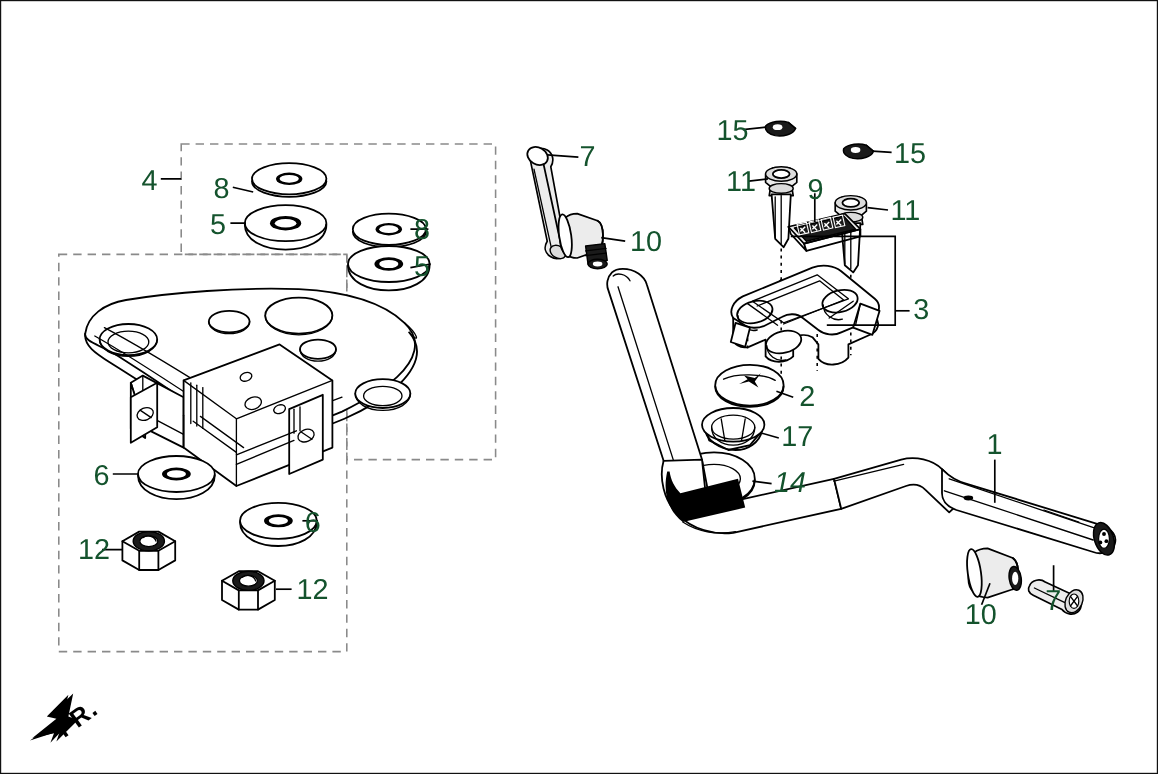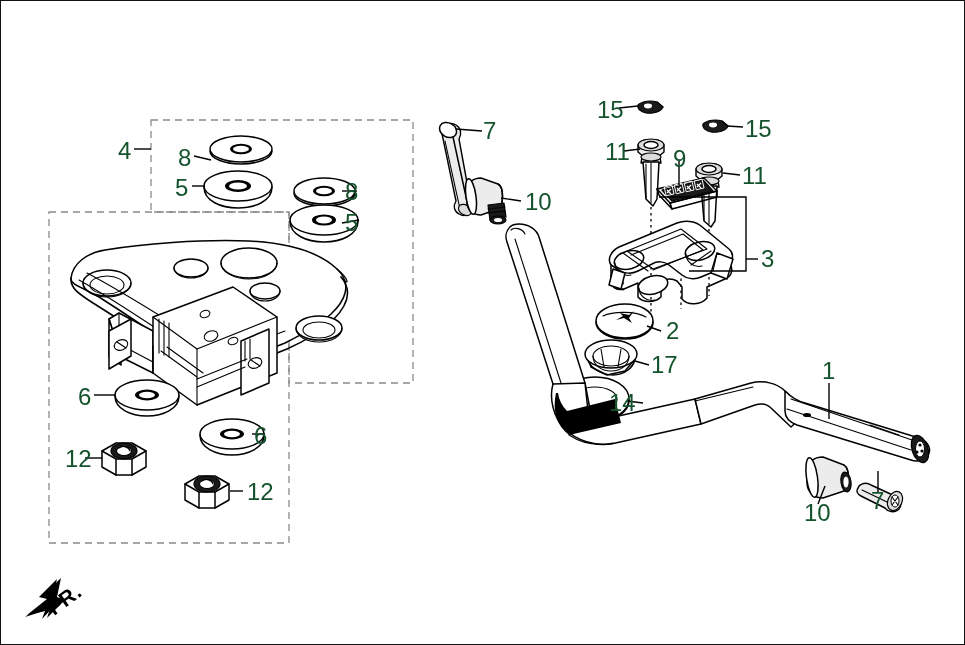--- a/index.html
+++ b/index.html
@@ -478,19 +478,19 @@
   <span class="callout" style="left:177px; top:145px;">8</span>
   <span class="callout" style="left:344px; top:179px;">8</span>
   <span class="callout" style="left:672px; top:146px;">9</span>
   <span class="callout" style="left:524px; top:189px;">10</span>
   <span class="callout" style="left:803px; top:500px;">10</span>
   <span class="callout" style="left:604px; top:139px;">11</span>
   <span class="callout" style="left:741px; top:163px;">11</span>
   <span class="callout" style="left:64px;  top:446px;">12</span>
   <span class="callout" style="left:246px; top:479px;">12</span>
   <span class="callout" style="left:650px; top:352px;">17</span>
-  <span class="callout" style="left:608px; top:390px;">14</span>
+  <span class="callout" style="left:644px; top:390px;font-style:italic;">14</span>
   <span class="callout" style="left:596px; top:97px;">15</span>
   <span class="callout" style="left:744px; top:116px;">15</span>
 
   <span class="fr-label" style="left:56px; top:595px;">FR.</span>
 
 </div>
 
 </body></html>

